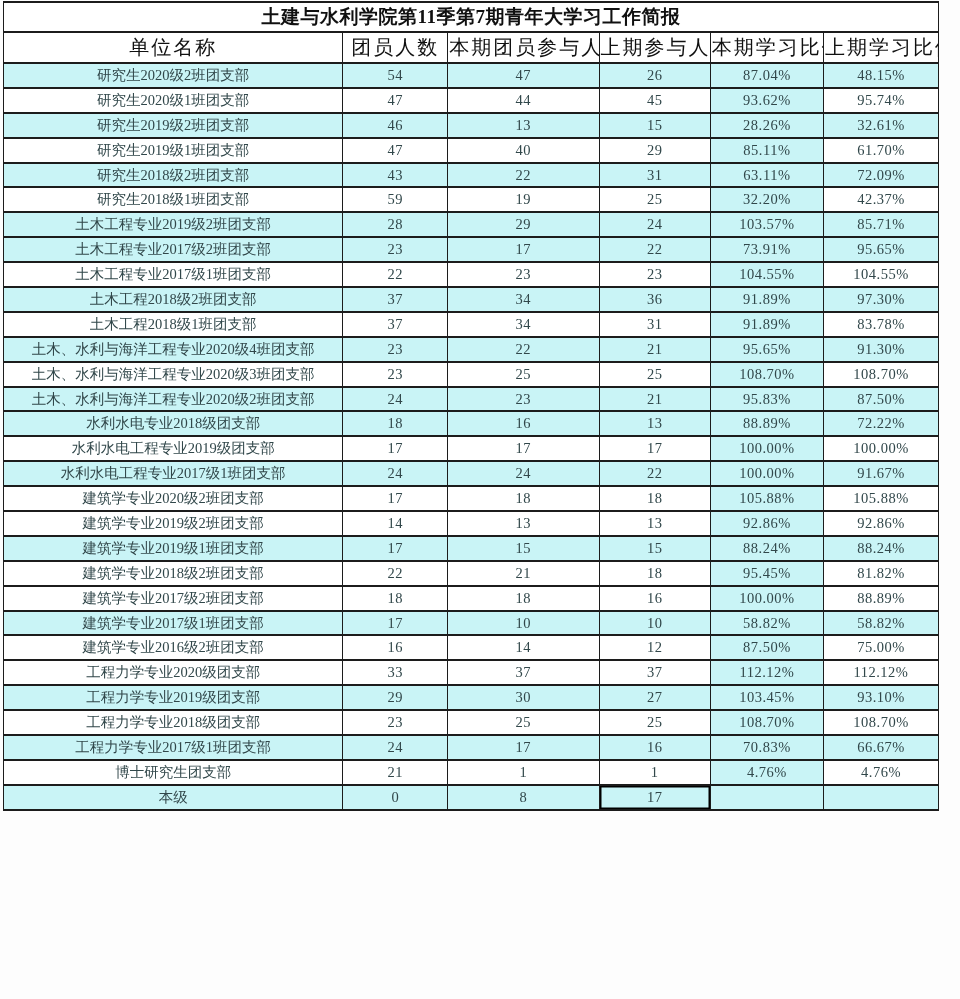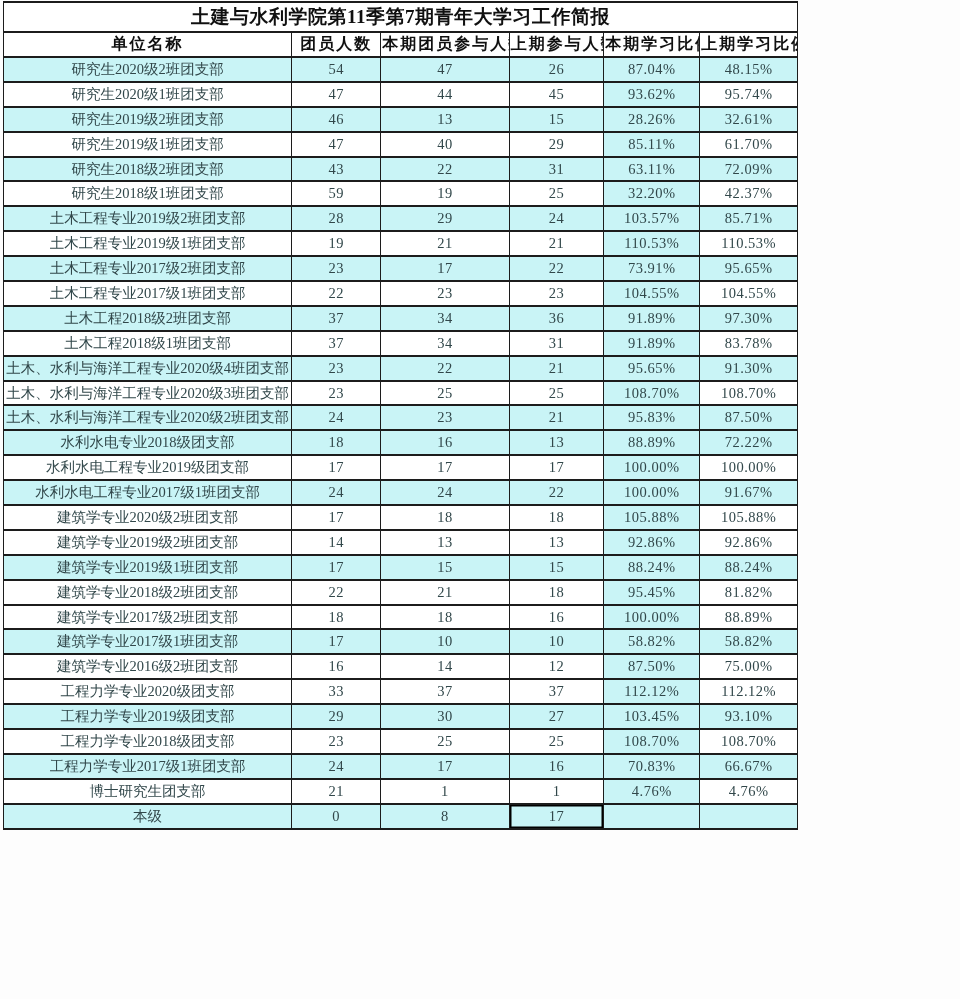--- a/index.html
+++ b/index.html
@@ -11,21 +11,21 @@
   }
   *{box-sizing:border-box;}
   html,body{margin:0;padding:0;}
   body{
     width:960px;height:999px;
     background:#fdfdfd;
     font-family:"Liberation Serif","DejaVu Serif",serif;
     overflow:hidden;
   }
   .sheet{
-    width:795px;
+    width:936px;
     margin:1px 2px 0 3px;
   }
   table{
     width:100%;
     border-collapse:collapse;
     table-layout:fixed;
   }
   th,td{
     border:solid var(--border);
     border-width:2px 1px;
@@ -37,22 +37,22 @@
   tr.title-row th{
     height:24px;
     font-size:19px;
     font-weight:bold;
     color:var(--heading);
     background:var(--white);
     letter-spacing:.5px;
   }
   tr.header-row th{
     height:22px;
-    font-size:16px;
-    font-weight:bold;
+    font-size:20px;
+    font-weight:normal;
     color:var(--heading);
     background:var(--white);
     letter-spacing:2px;
   }
   tbody td{
     height:24.9px;
     font-size:14.5px;
     color:var(--text);
   }
   tbody td.num{letter-spacing:.5px;}
@@ -140,28 +140,20 @@
     <td class="num" data-field="ratio_previous">42.37%</td>
   </tr>
         <tr class="odd">
     <td data-field="name">土木工程专业2019级2班团支部</td>
     <td class="num" data-field="members">28</td>
     <td class="num" data-field="current">29</td>
     <td class="num" data-field="previous">24</td>
     <td class="num" data-field="ratio_current">103.57%</td>
     <td class="num" data-field="ratio_previous">85.71%</td>
   </tr>
-        <tr class="even">
-    <td data-field="name">土木工程专业2019级1班团支部</td>
-    <td class="num" data-field="members">19</td>
-    <td class="num" data-field="current">21</td>
-    <td class="num" data-field="previous">21</td>
-    <td class="num" data-field="ratio_current">110.53%</td>
-    <td class="num" data-field="ratio_previous">110.53%</td>
-  </tr>
         <tr class="odd">
     <td data-field="name">土木工程专业2017级2班团支部</td>
     <td class="num" data-field="members">23</td>
     <td class="num" data-field="current">17</td>
     <td class="num" data-field="previous">22</td>
     <td class="num" data-field="ratio_current">73.91%</td>
     <td class="num" data-field="ratio_previous">95.65%</td>
   </tr>
         <tr class="even">
     <td data-field="name">土木工程专业2017级1班团支部</td>

